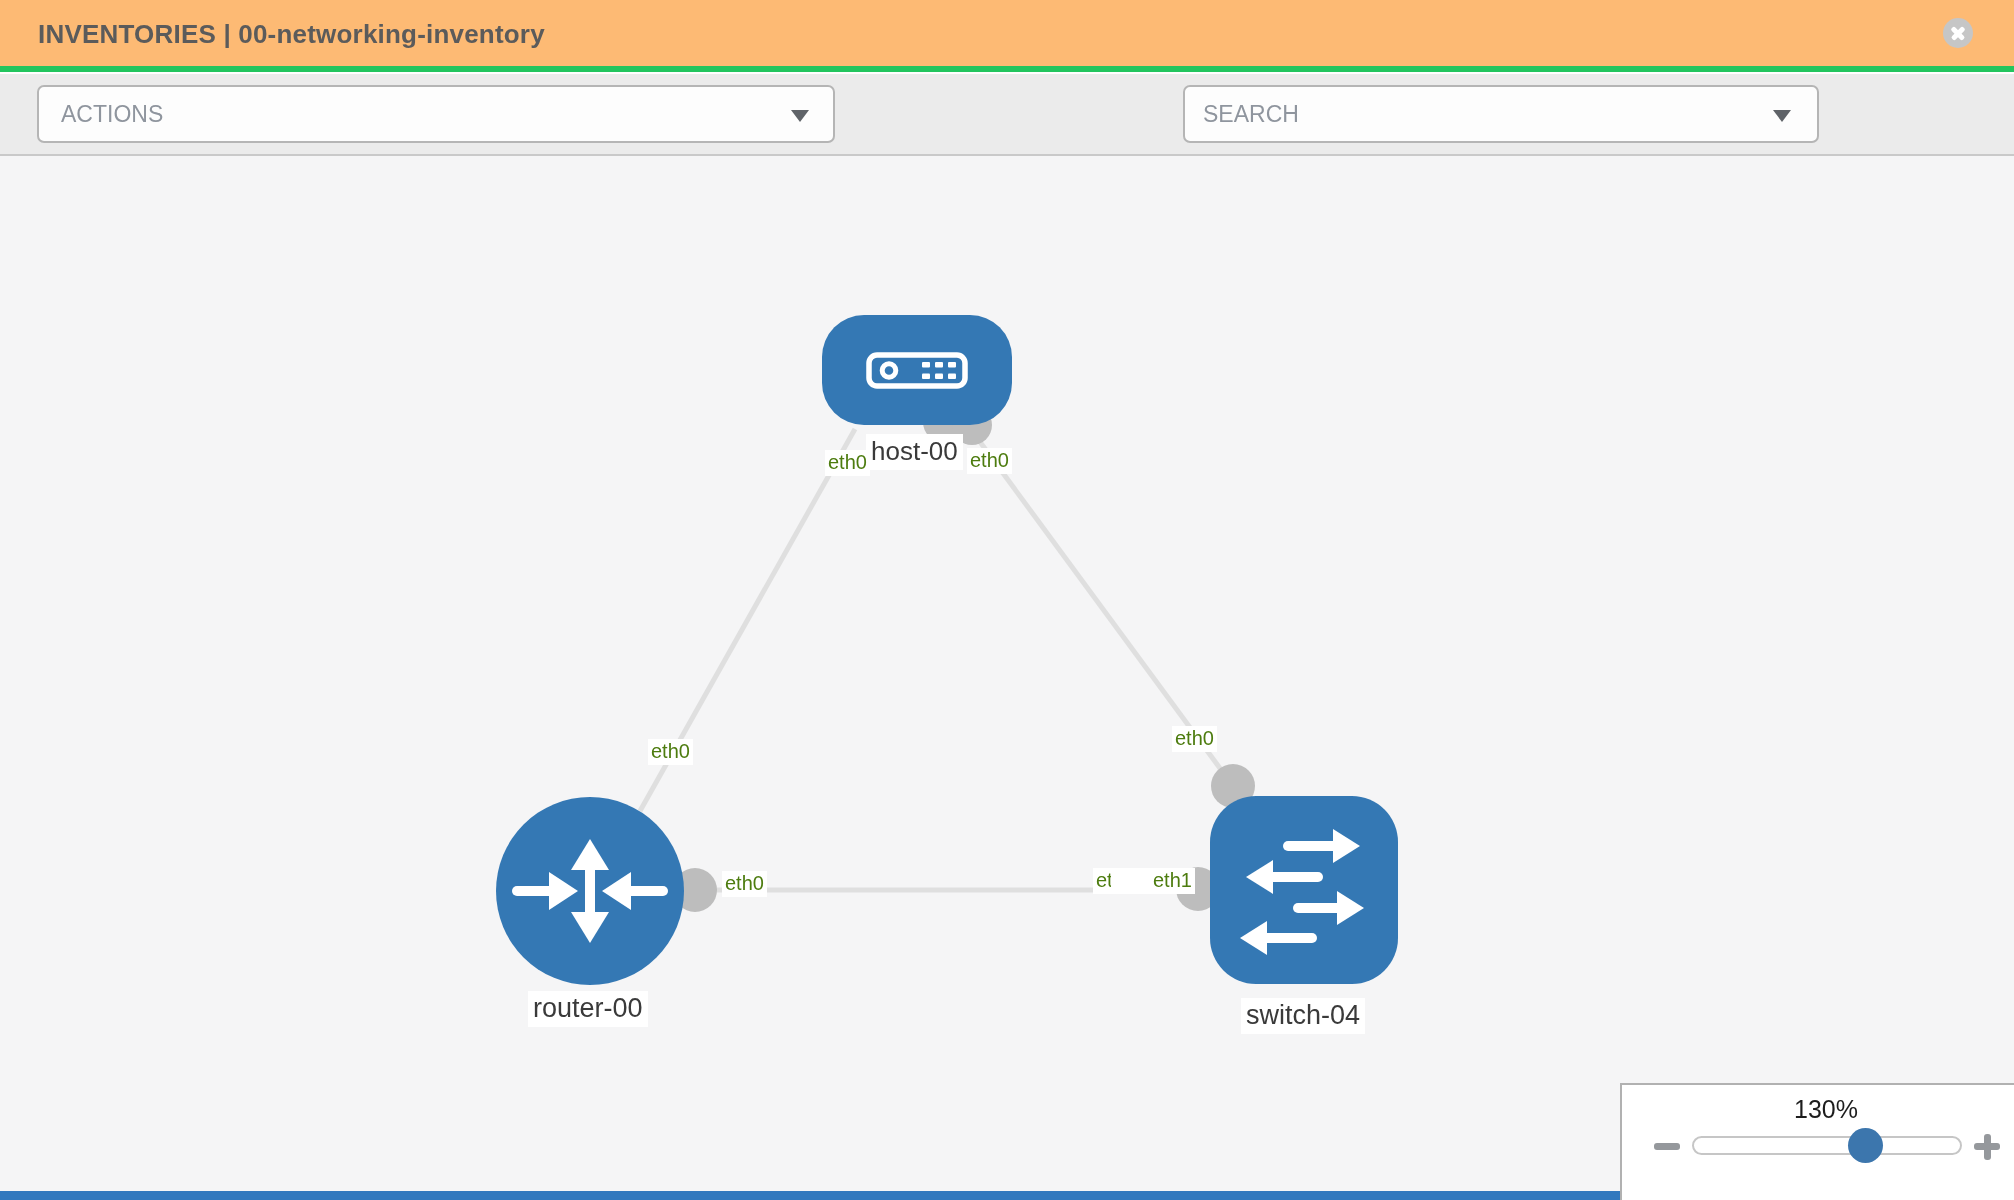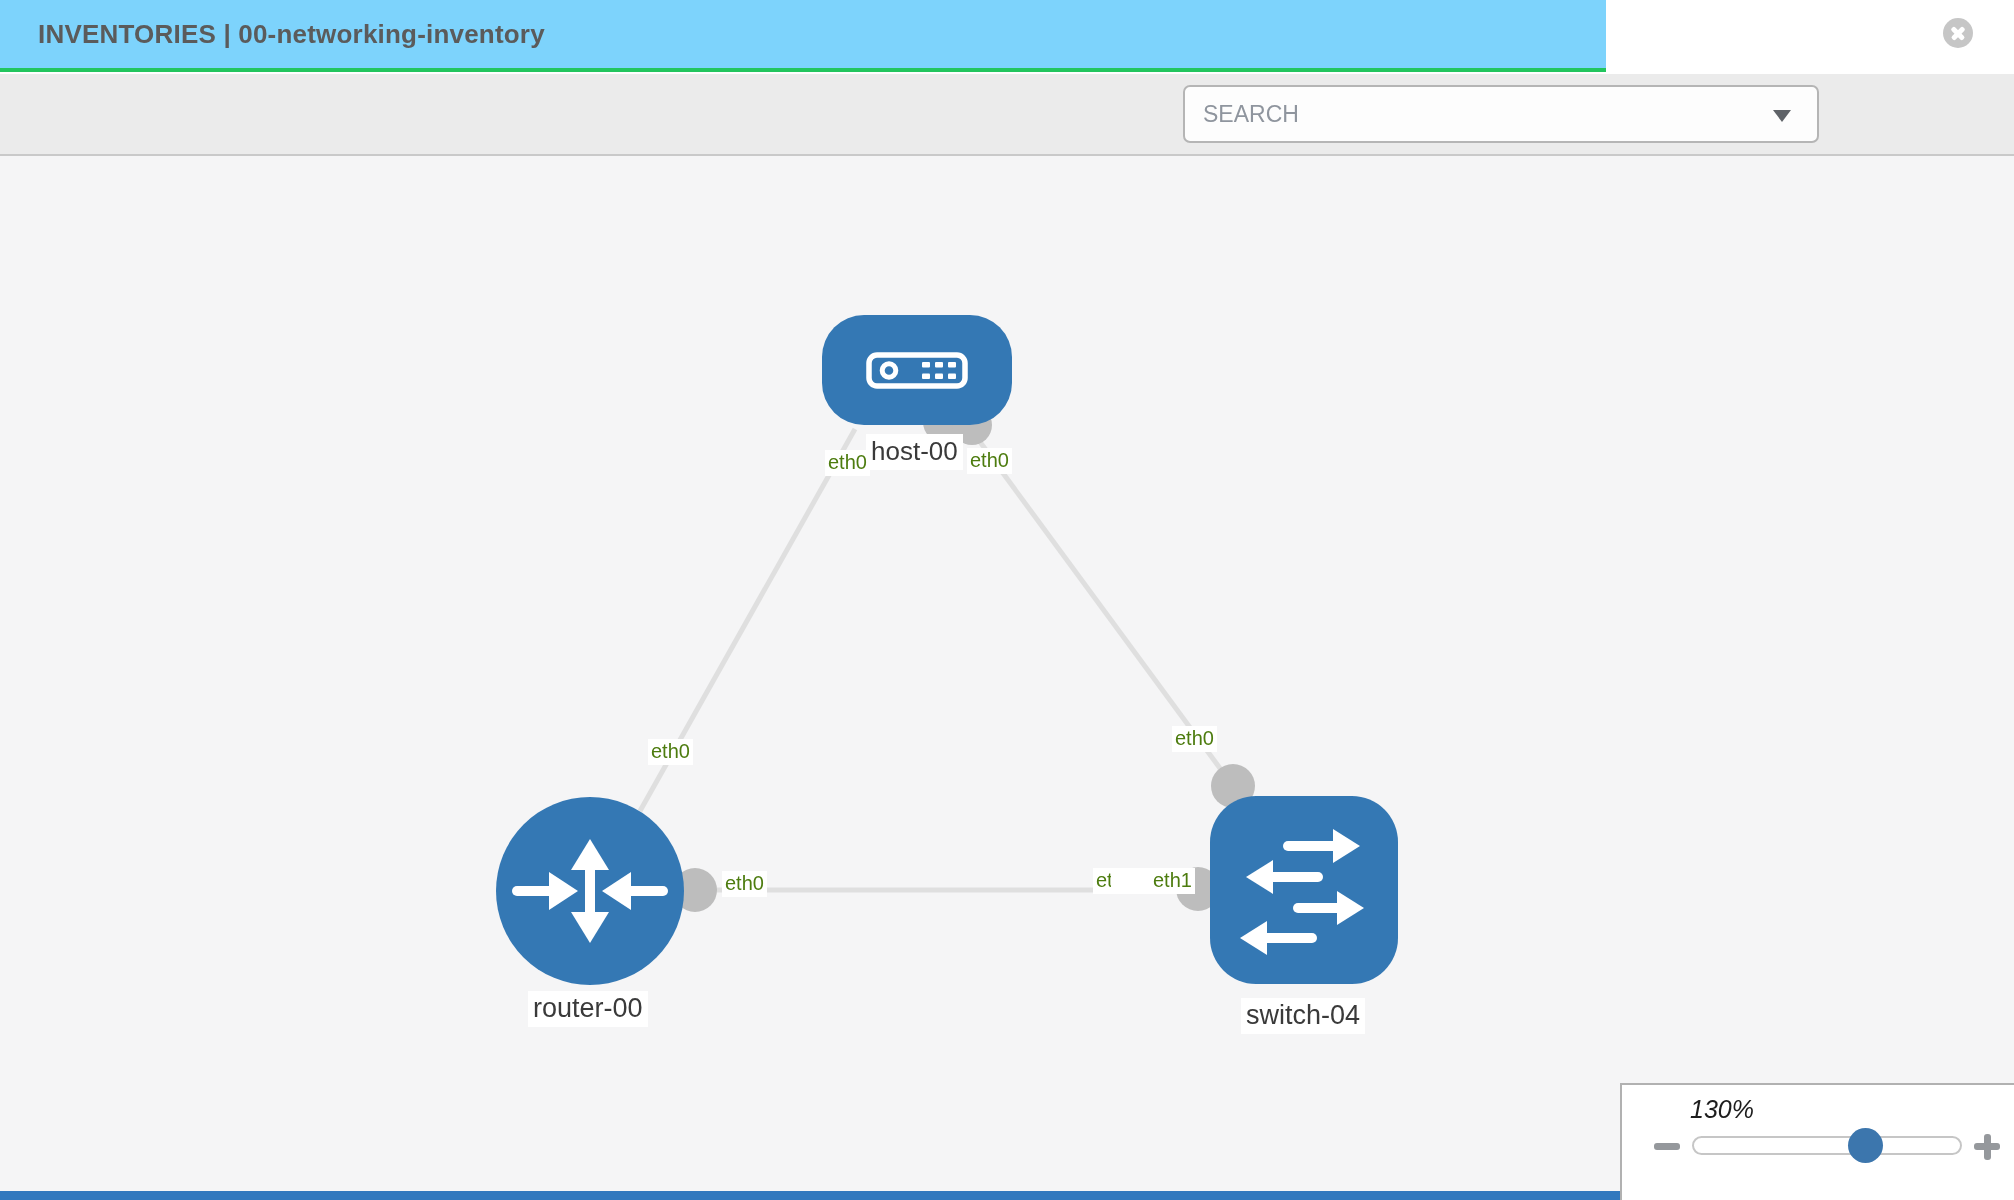--- a/index.html
+++ b/index.html
@@ -1,20 +1,20 @@
 <!DOCTYPE html>
 <html><head>
 <meta charset="utf-8">
 <style>
   * { margin: 0; padding: 0; box-sizing: border-box; }
   html, body { width: 2014px; height: 1200px; overflow: hidden; font-family: "Liberation Sans", sans-serif; background: #fff; }
   #stage { position: absolute; left: 0; top: 0; width: 2014px; height: 1200px; overflow: hidden; }
 
   
-  .header { position: absolute; left: 0; top: 0; width: 1606px; height: 72px; background: #7dd3fc; border-bottom: 4px solid #22c55e; }
+  .header { position: absolute; left: 0; top: 0; width: 2014px; height: 72px; background: #fdba74; border-bottom: 6px solid #22c55e; }
   .page-title { position: absolute; left: 38px; top: 19px; font-size: 26px; font-weight: bold; color: #5b5b5b; letter-spacing: 0.2px; }
   .close-btn { position: absolute; left: 1943px; top: 18px; width: 30px; height: 30px; border-radius: 50%; background: #c6c6c6; cursor: pointer; }
   .close-btn .bar { position: absolute; left: 7px; top: 13px; width: 16px; height: 4.5px; background: #fff; border-radius: 2px; }
   .close-btn .bar.b1 { transform: rotate(45deg); }
   .close-btn .bar.b2 { transform: rotate(-45deg); }
 
   
   .toolbar { position: absolute; left: 0; top: 74px; width: 2014px; height: 82px; background: #ebebeb; border-bottom: 2px solid #c9c9c9; }
   .dropdown { position: absolute; top: 11px; height: 58px; background: #fdfdfd; border: 2px solid #b5b5b5; border-radius: 7px; }
   .dropdown .dd-label { position: absolute; left: 22px; top: 0; line-height: 54px; font-size: 23px; color: #8f959e; }
@@ -25,21 +25,21 @@
 
   
   .canvas { position: absolute; left: 0; top: 156px; width: 2014px; height: 1044px; background: #f5f5f6; }
   .canvas svg { position: absolute; left: 0; top: 0; }
 
   .node-label { position: absolute; background: #ffffff; color: #3a3a3a; font-size: 27px; padding: 2px 5px 3px 5px; white-space: nowrap; }
   .if-label { position: absolute; background: #ffffff; color: #4d7c0f; font-size: 20px; padding: 1px 3px 2px 3px; white-space: nowrap; }
 
   
   .zoom-panel { position: absolute; left: 1620px; top: 1083px; width: 400px; height: 122px; background: #ffffff; border: 2px solid #b1b1b1; }
-  .zoom-level { position: absolute; left: 68px; top: 10px; width: 272px; text-align: left; font-size: 25px; color: #1d1d1d; font-style: italic; }
+  .zoom-level { position: absolute; left: 68px; top: 10px; width: 272px; text-align: center; font-size: 25px; color: #1d1d1d; }
   .zoom-minus { position: absolute; left: 30px; top: 46px; width: 30px; height: 30px; cursor: pointer; }
   .zoom-minus .bar { position: absolute; left: 2px; top: 12px; width: 26px; height: 7px; background: #95989c; border-radius: 3px; }
   .zoom-plus { position: absolute; left: 350px; top: 46px; width: 30px; height: 30px; cursor: pointer; }
   .zoom-plus .bar-h { position: absolute; left: 2px; top: 12px; width: 26px; height: 7px; background: #95989c; border-radius: 3px; }
   .zoom-plus .bar-v { position: absolute; left: 11.5px; top: 2.5px; width: 7px; height: 26px; background: #95989c; border-radius: 3px; }
   .zoom-track { position: absolute; left: 70px; top: 51px; width: 270px; height: 19px; background: #ffffff; border: 2px solid #c6c6c6; border-radius: 10px; cursor: pointer; }
   .zoom-thumb { position: absolute; left: 226px; top: 43px; width: 35px; height: 35px; border-radius: 50%; background: #3c76ad; cursor: grab; }
 
   .footer-accent { position: absolute; left: 0; top: 1191px; width: 1620px; height: 9px; background: #3178be; }
 </style>
@@ -50,20 +50,24 @@
 
   <div class="header">
     <div class="page-title">INVENTORIES | 00-networking-inventory</div>
     <div class="close-btn">
       <span class="bar b1"></span>
       <span class="bar b2"></span>
     </div>
   </div>
 
   <div class="toolbar">
+    <div class="dropdown dd-actions">
+      <span class="dd-label">ACTIONS</span>
+      <span class="caret"></span>
+    </div>
 
     <svg class="tool-icon" style="left:1047px;" viewBox="0 0 24 24">
       <g transform="rotate(45 12 12)">
         <circle cx="12" cy="5.5" r="4.3" fill="#6d7177"></circle>
         <rect x="10.6" y="0.2" width="2.8" height="5" fill="#ebebeb"></rect>
         <rect x="10.55" y="7.2" width="2.9" height="13" rx="1.45" fill="#6d7177"></rect>
       </g>
     </svg>
 
     <svg class="tool-icon" style="left:1113px;" viewBox="0 0 24 24">

